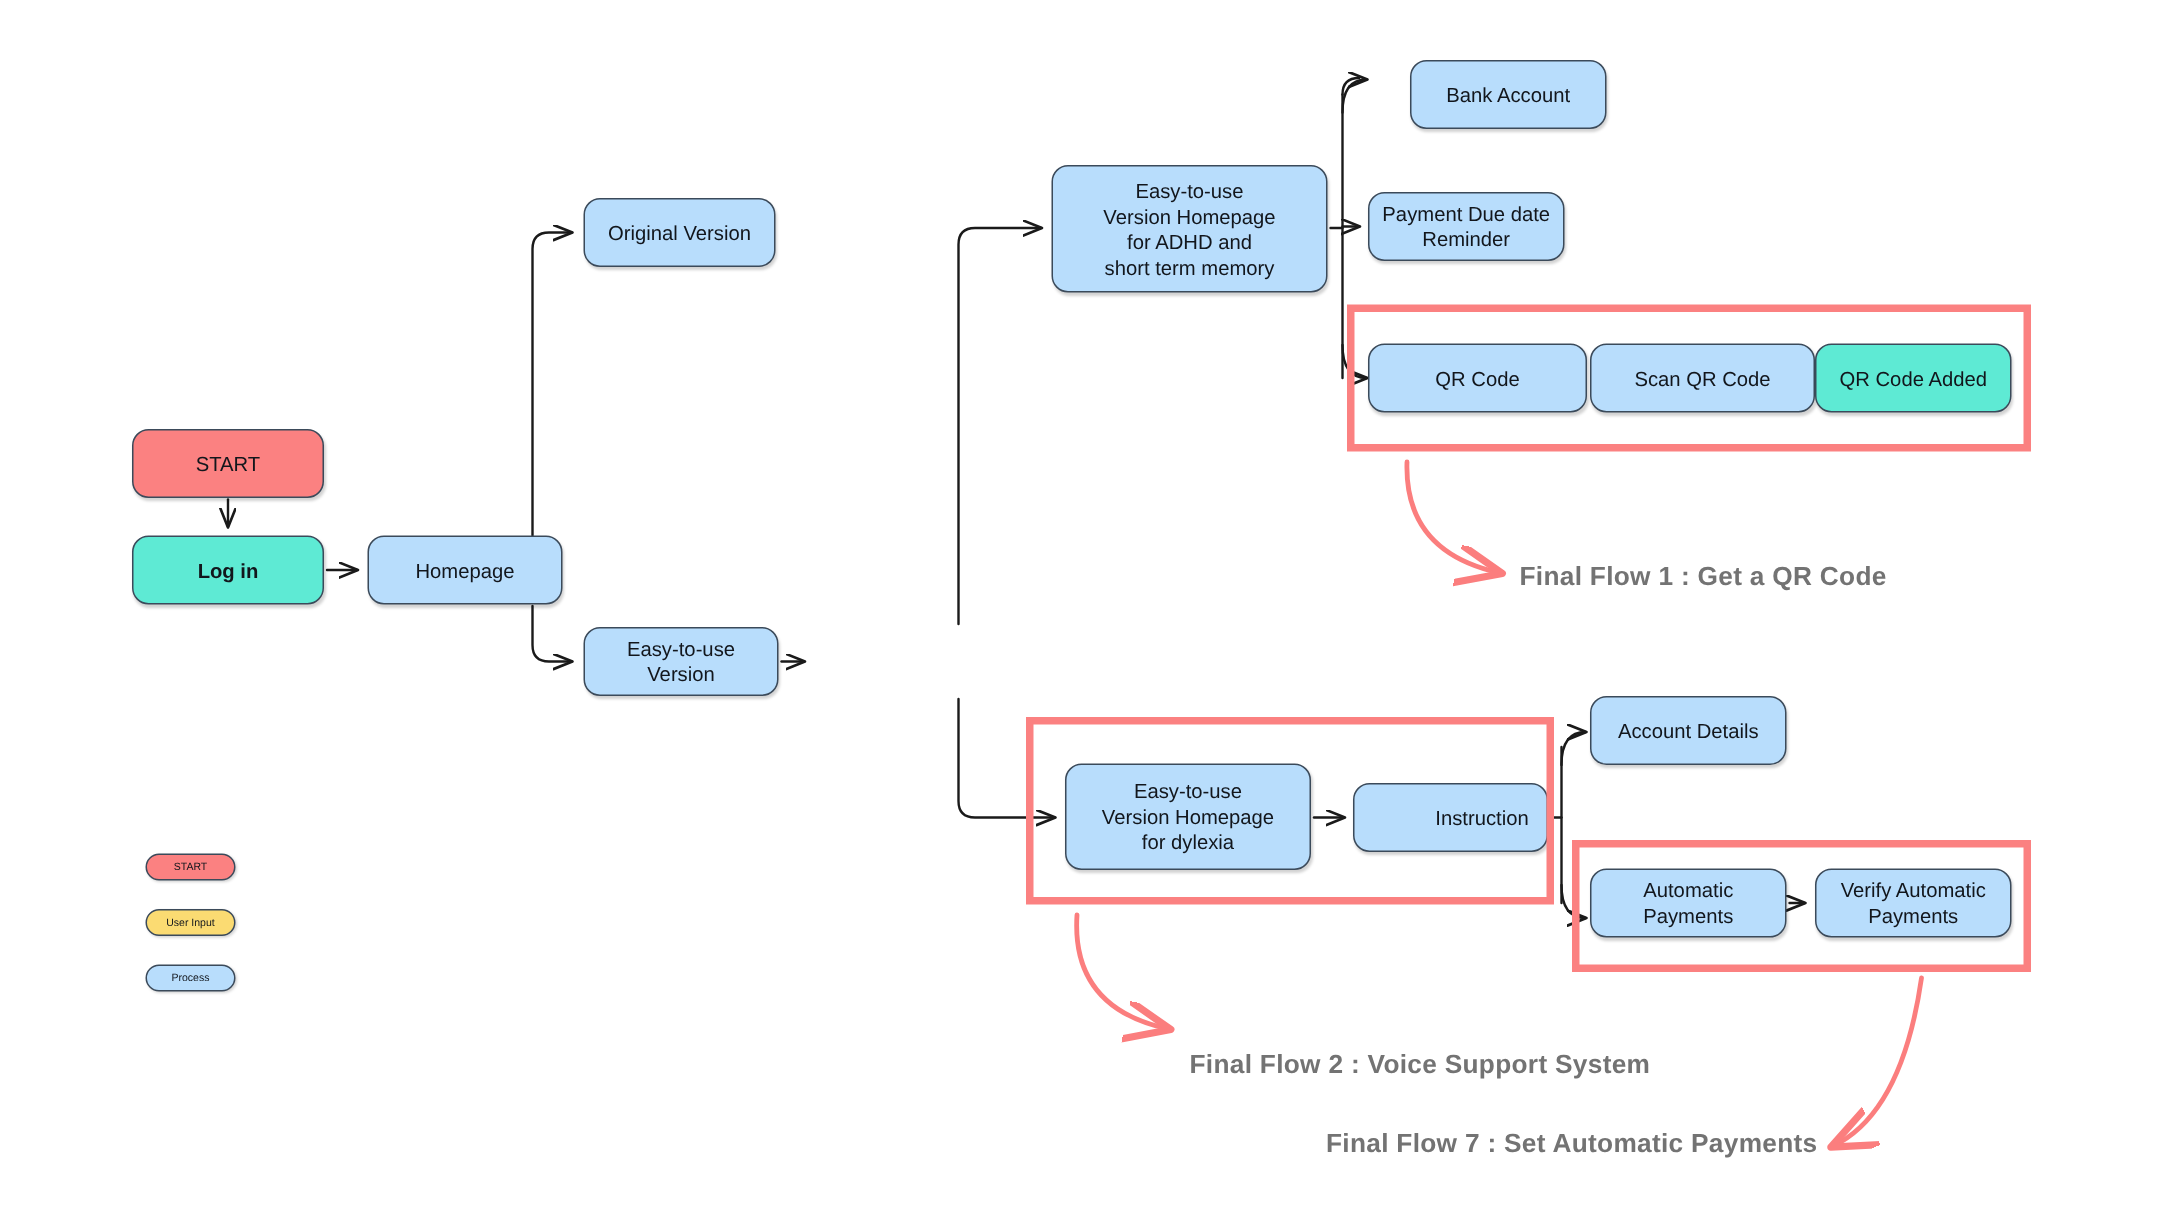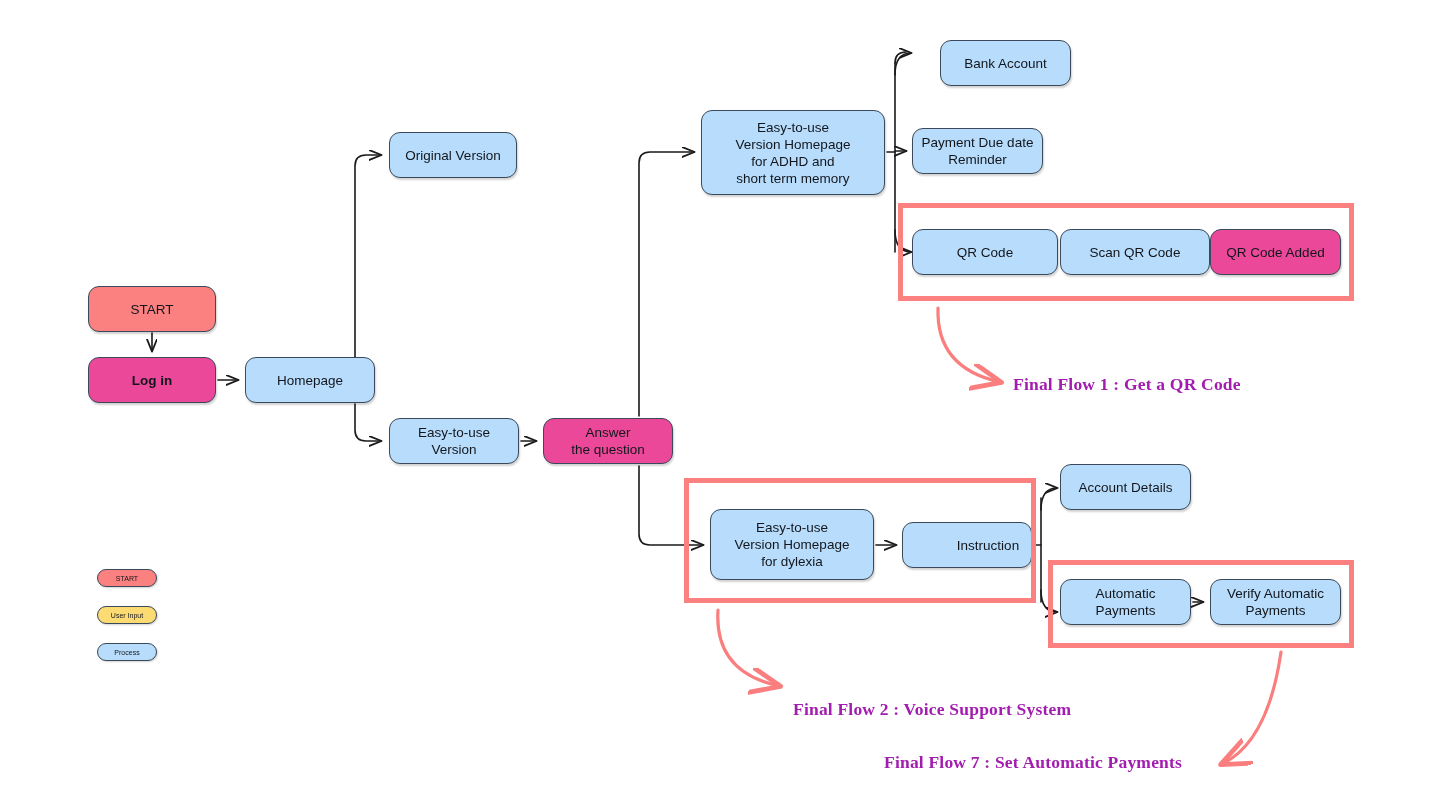--- a/index.html
+++ b/index.html
@@ -4,28 +4,28 @@
 <style>
   html,body{margin:0;padding:0;background:#ffffff;}
   body{width:1440px;height:810px;font-family:"Liberation Sans",sans-serif;overflow:hidden;}
   #canvas{position:relative;width:1440px;height:810px;background:#fff;}
   svg.wires{position:absolute;left:0;top:0;width:1440px;height:810px;pointer-events:none;}
   .node{position:absolute;box-sizing:border-box;display:flex;align-items:center;justify-content:center;
         text-align:center;border:1px solid #3b4a5a;border-radius:11px;color:#12161c;
         font-size:13.5px;line-height:17px;font-family:"Liberation Sans",sans-serif;
         box-shadow:1px 2px 2px rgba(0,0,0,0.18);padding:2px 6px;}
   .node.start{background:#FB8181;}
-  .node.input{background:#ec4899;}
+  .node.input{background:#5eead4;}
   .node.process{background:#B8DDFC;}
   .legend-node{position:absolute;box-sizing:border-box;display:flex;align-items:center;justify-content:center;
         border:1px solid #3b4a5a;border-radius:12px;font-size:7px;color:#12161c;
         box-shadow:1px 1px 2px rgba(0,0,0,0.18);}
   .group-box{position:absolute;box-sizing:border-box;border:5px solid #FB8181;background:transparent;}
-  .ann{position:absolute;color:#a21caf;font-weight:bold;font-size:17.5px;white-space:nowrap;
-       font-family:Liberation Serif, serif;letter-spacing:.2px;}
+  .ann{position:absolute;color:#737373;font-weight:bold;font-size:17.5px;white-space:nowrap;
+       font-family:Liberation Sans, sans-serif;letter-spacing:.2px;}
 </style>
 </head>
 <body>
 
 <div id="canvas">
 
   <svg class="wires" viewBox="0 0 1440 810">
     <defs>
       <marker id="ah" markerWidth="9" markerHeight="9" refX="7.6" refY="3.2" orient="auto" markerUnits="strokeWidth">
         <path d="M0,0 L8,3.2 L0,6.4" fill="none" stroke="#1a1a1a" stroke-width="1.1" stroke-linecap="round" stroke-linejoin="round"></path>
@@ -76,22 +76,20 @@
       <path d="M1281,652 Q1268,742 1222,764" marker-end="url(#ahr)"></path>
     </g>
   </svg>
 
   <div class="node start" style="left:88px;top:286px;width:128px;height:46px;">START</div>
   <div class="node input" style="left:88px;top:357px;width:128px;height:46px;font-weight:bold;">Log in</div>
   <div class="node process" style="left:245px;top:357px;width:130px;height:46px;">Homepage</div>
   <div class="node process" style="left:389px;top:132px;width:128px;height:46px;">Original Version</div>
   <div class="node process" style="left:389px;top:418px;width:130px;height:46px;white-space:pre-line;">Easy-to-use
 Version</div>
-  <div class="node input" style="left:543px;top:418px;width:130px;height:46px;white-space:pre-line;">Answer
-the question</div>
   <div class="node process" style="left:701px;top:110px;width:184px;height:85px;white-space:pre-line;">Easy-to-use
 Version Homepage
 for ADHD and
 short term memory</div>
   <div class="node process" style="left:912px;top:40px;width:131px;height:46px;margin-left:28px;">Bank Account</div>
   <div class="node process" style="left:912px;top:128px;width:131px;height:46px;white-space:pre-line;">Payment Due date
 Reminder</div>
   <div class="node process" style="left:912px;top:229px;width:146px;height:46px;">QR Code</div>
   <div class="node process" style="left:1060px;top:229px;width:150px;height:46px;">Scan QR Code</div>
   <div class="node input" style="left:1210px;top:229px;width:131px;height:46px;">QR Code Added</div>

